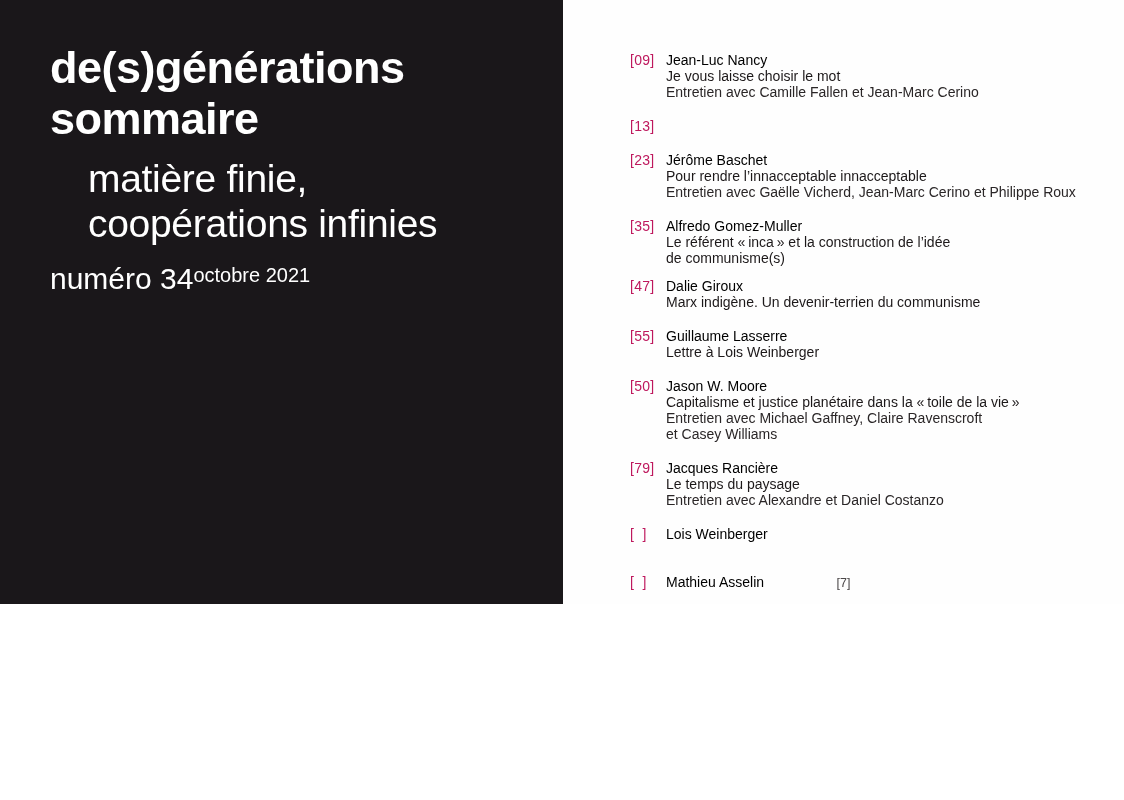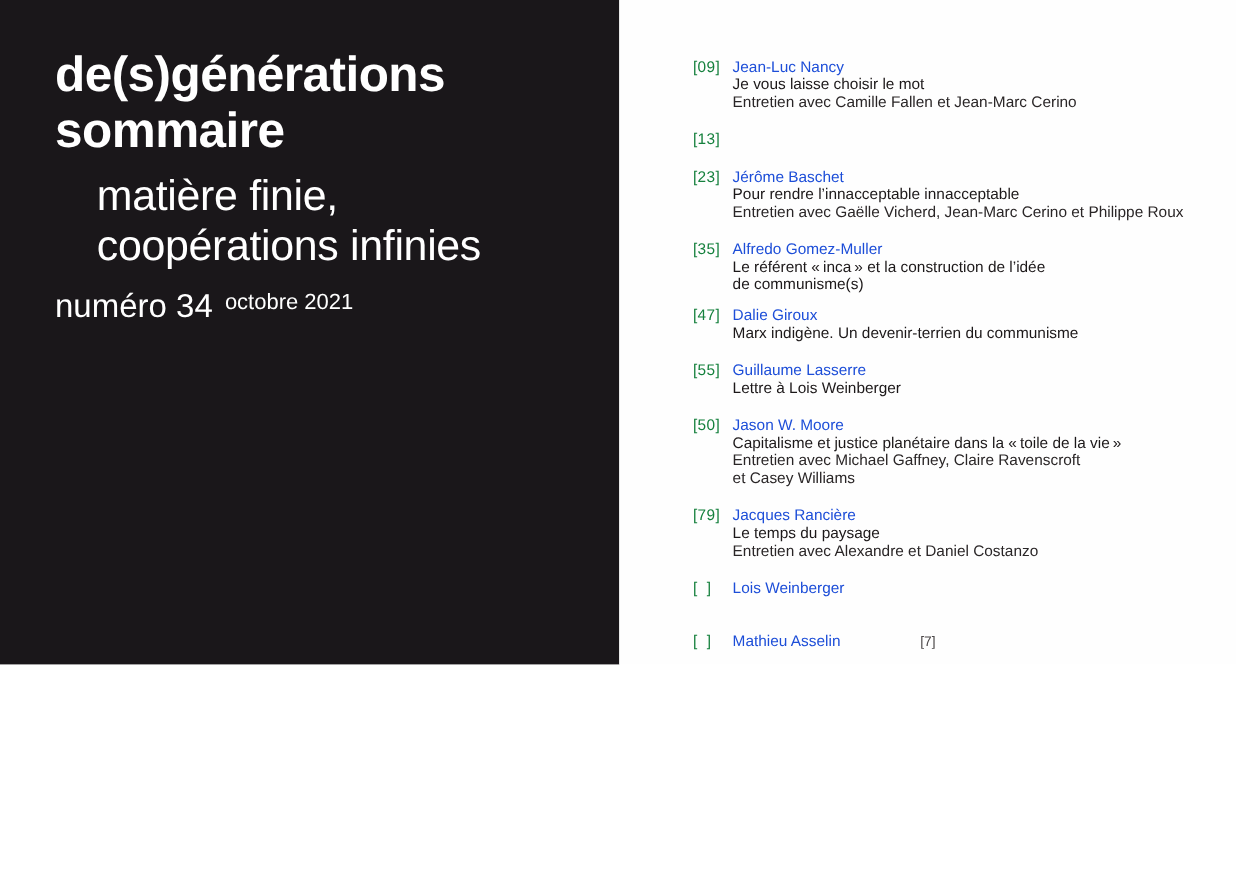--- a/index.html
+++ b/index.html
@@ -36,21 +36,20 @@
     letter-spacing: -0.3px;
   }
   .cover .issue-line {
     margin-top: 16px;
     font-size: 30px;
   }
   .cover .issue-date {
     font-size: 20px;
     position: relative;
     top: -7px;
-    margin-left: 11px;
   }
 
   
   .page {
     flex: 1 1 auto;
     position: relative;
     background: #fefefe;
     box-sizing: border-box;
     padding: 52px 20px 0 67px;
     color: #2a2627;
@@ -58,24 +57,24 @@
   .entry {
     display: flex;
     margin-bottom: 18px;
     font-size: 14px;
     line-height: 16px;
   }
   .entry.mb-sm { margin-bottom: 12px; }
   .entry.mb-lg { margin-bottom: 32px; }
   .entry .num {
     flex: 0 0 36px;
-    color: #15803d;
+    color: #be185d;
     letter-spacing: 0.3px;
   }
-  .entry .author { color: #1d4ed8; }
+  .entry .author { color: #000000; }
   .entry .title { font-weight: normal; color: #1c1819; }
   .entry .sub { color: #2a2627; }
   .folio {
     position: absolute;
     left: 0; right: 0;
     bottom: 14px;
     text-align: center;
     font-size: 12.5px;
     color: #4b4748;
   }

